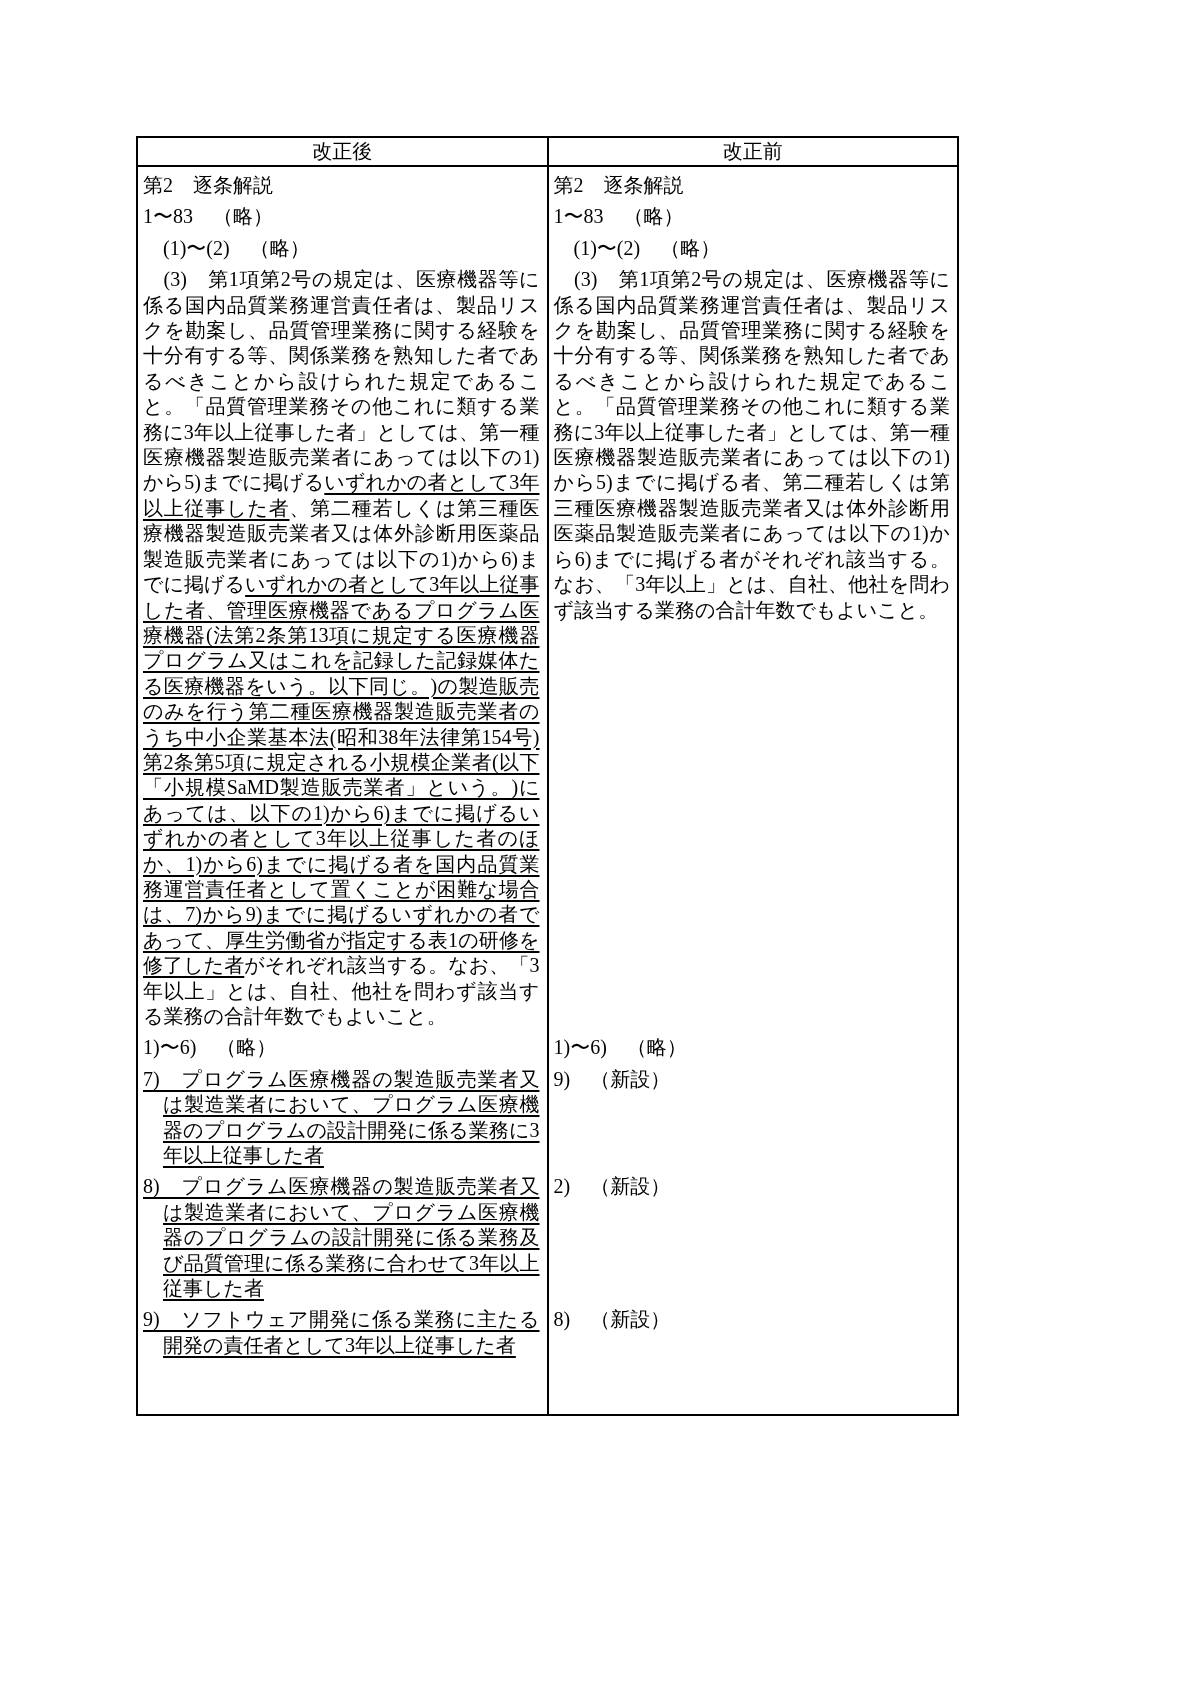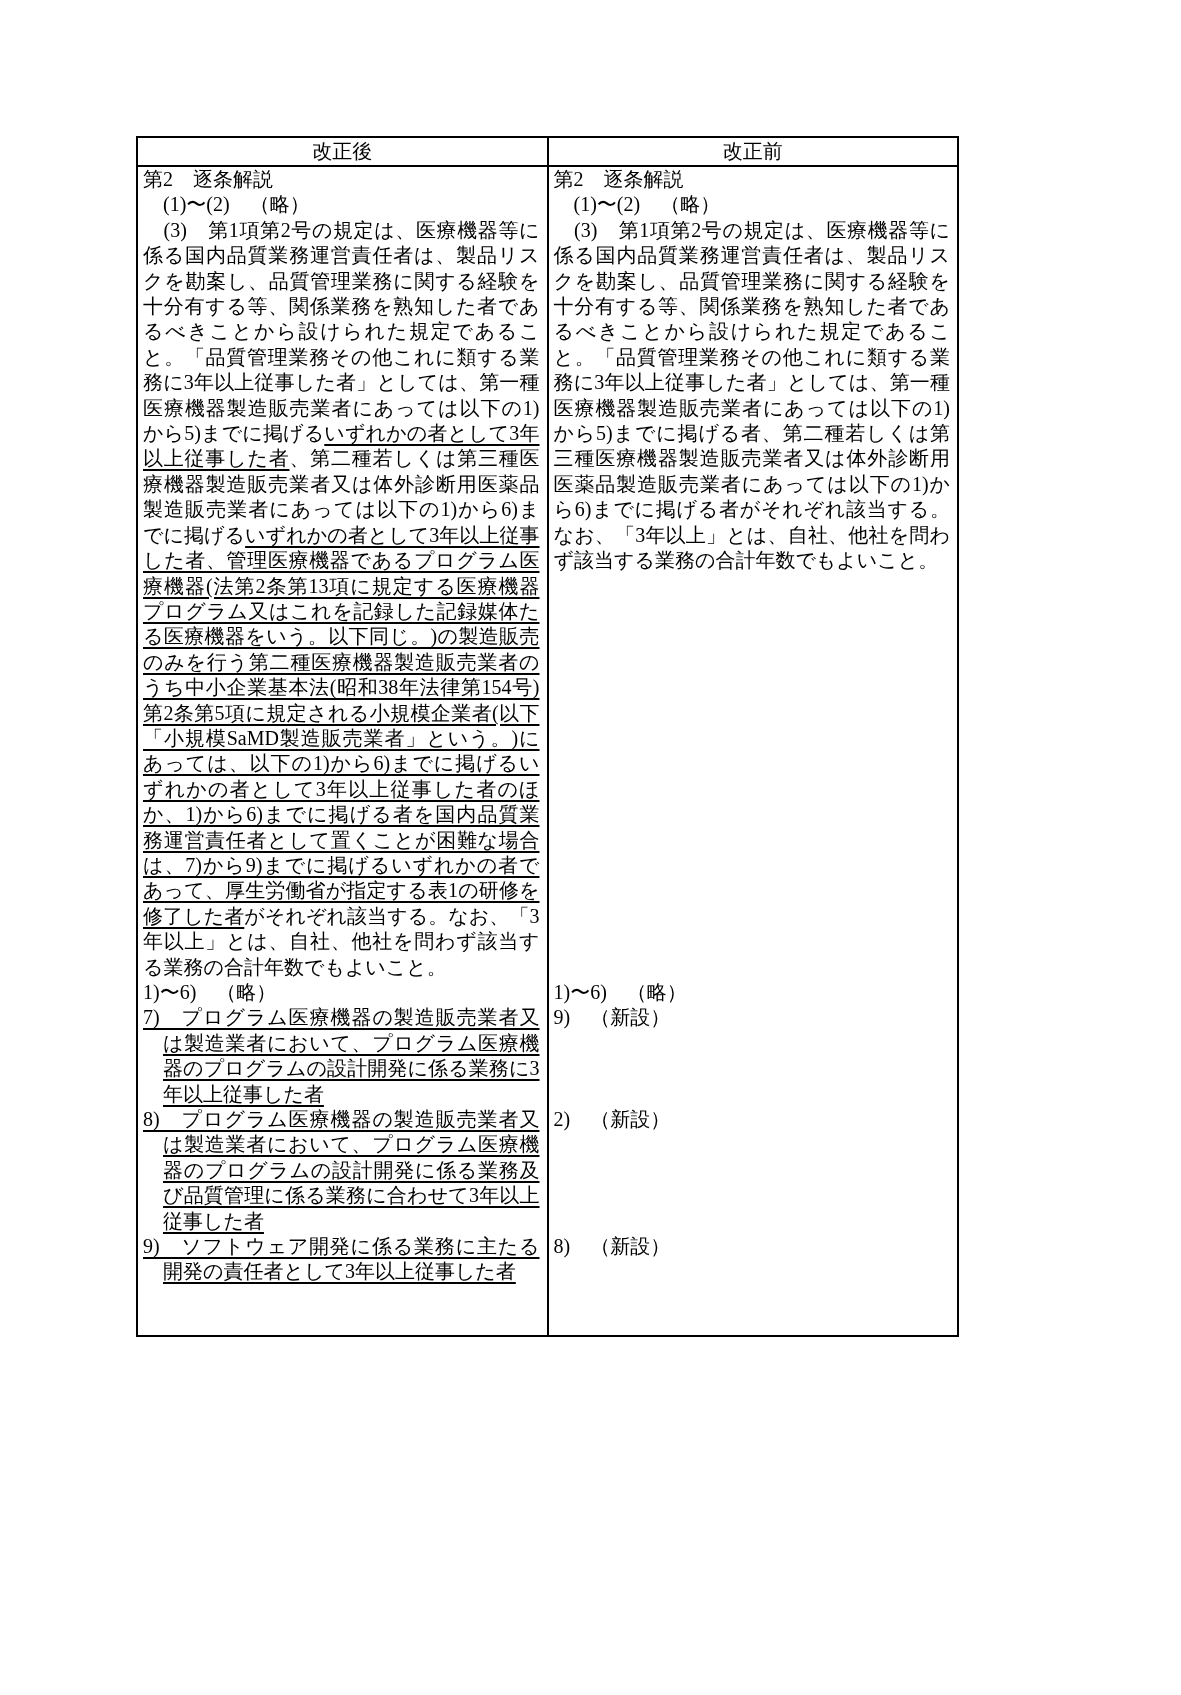--- a/index.html
+++ b/index.html
@@ -31,21 +31,21 @@
     height: 27px;
     line-height: 27px;
     text-align: center;
     padding: 0;
     font-family: Liberation Serif, serif;
   }
   td.cell {
     border-left: 2px solid #000;
     border-right: 2px solid #000;
     vertical-align: top;
-    padding: 0 7px 0 5px;
+    padding: 6px 7px 0 5px;
     font-size: 20px;
     line-height: 25.4px;
   }
   td.filler { height: 50px; }
   .para { text-align: justify; }
   .para.hang {
     padding-left: 20px;
     text-indent: -20px;
   }
   .u {
@@ -72,20 +72,28 @@
     <tbody>
   <tr>
     <td class="cell">
             <div class="para"><span>第2　逐条解説</span></div>
           </td>
     <td class="cell">
             <div class="para"><span>第2　逐条解説</span></div>
           </td>
   </tr>
 
+  <tr>
+    <td class="cell">
+            <div class="para"><span>1〜83　（略）</span></div>
+          </td>
+    <td class="cell">
+            <div class="para"><span>1〜83　（略）</span></div>
+          </td>
+  </tr>
 
 
   <tr>
     <td class="cell">
             <div class="para"><span>　(1)〜(2)　（略）</span></div>
           </td>
     <td class="cell">
             <div class="para"><span>　(1)〜(2)　（略）</span></div>
           </td>
   </tr>

